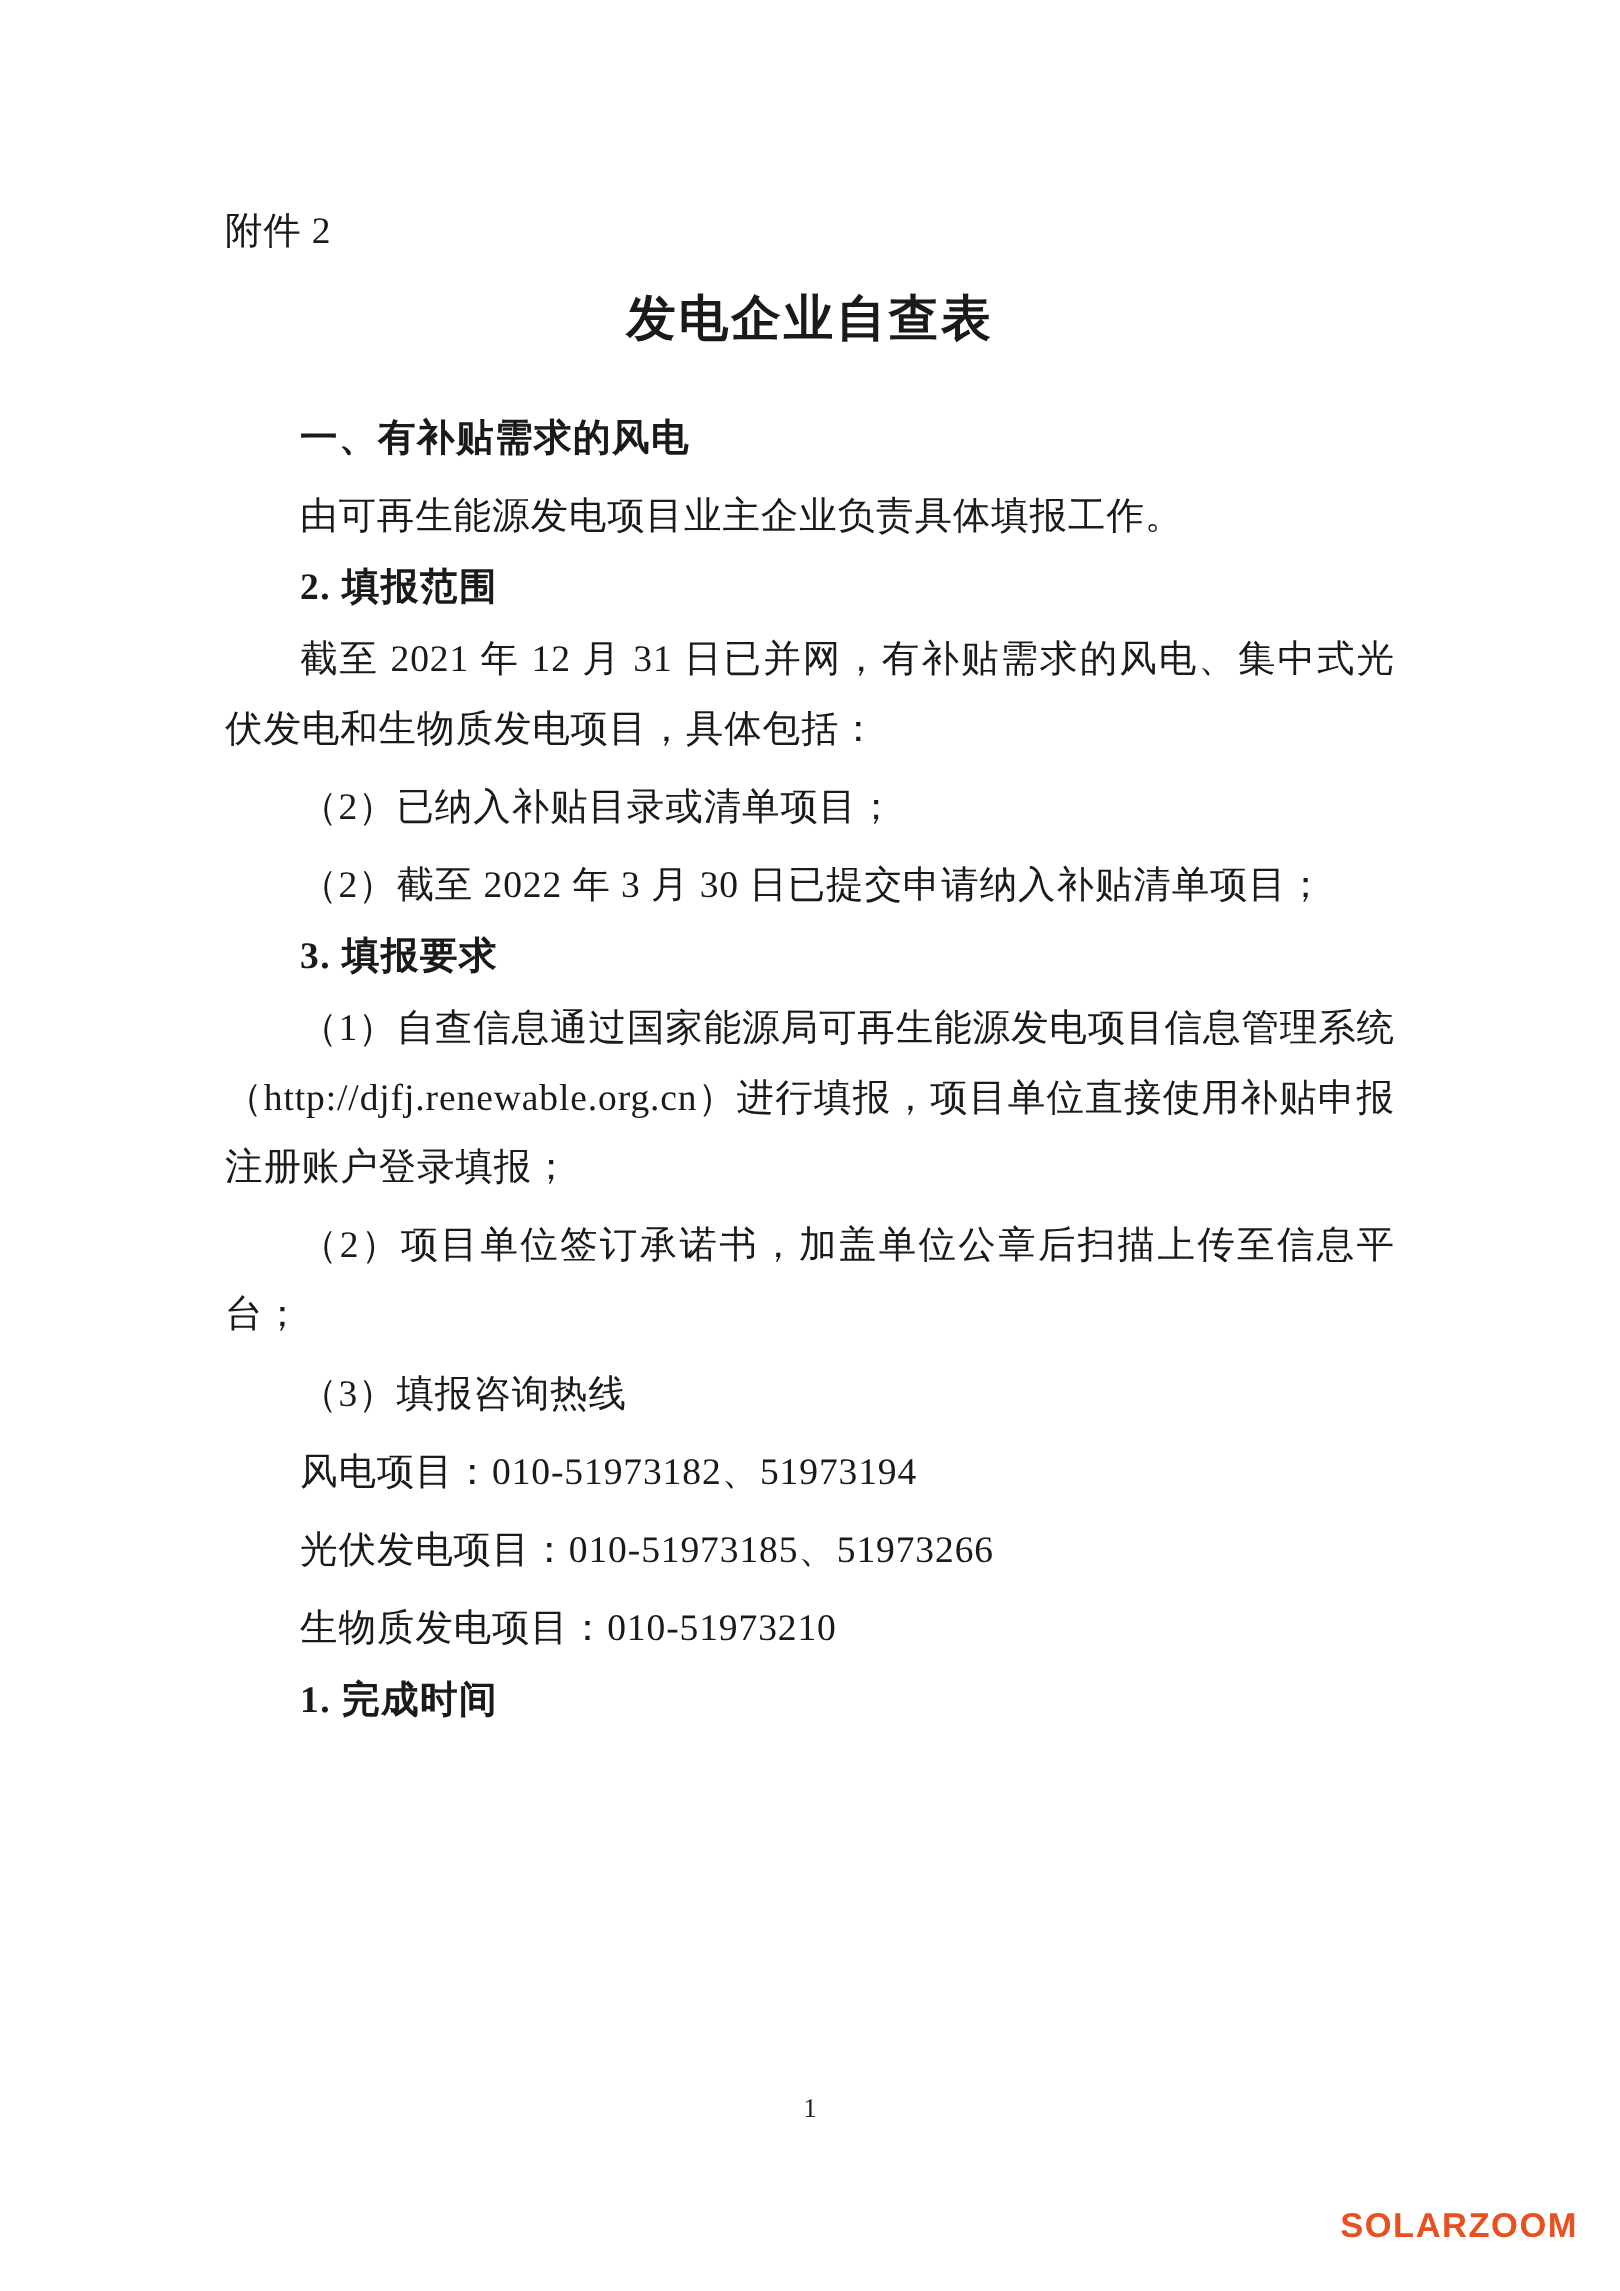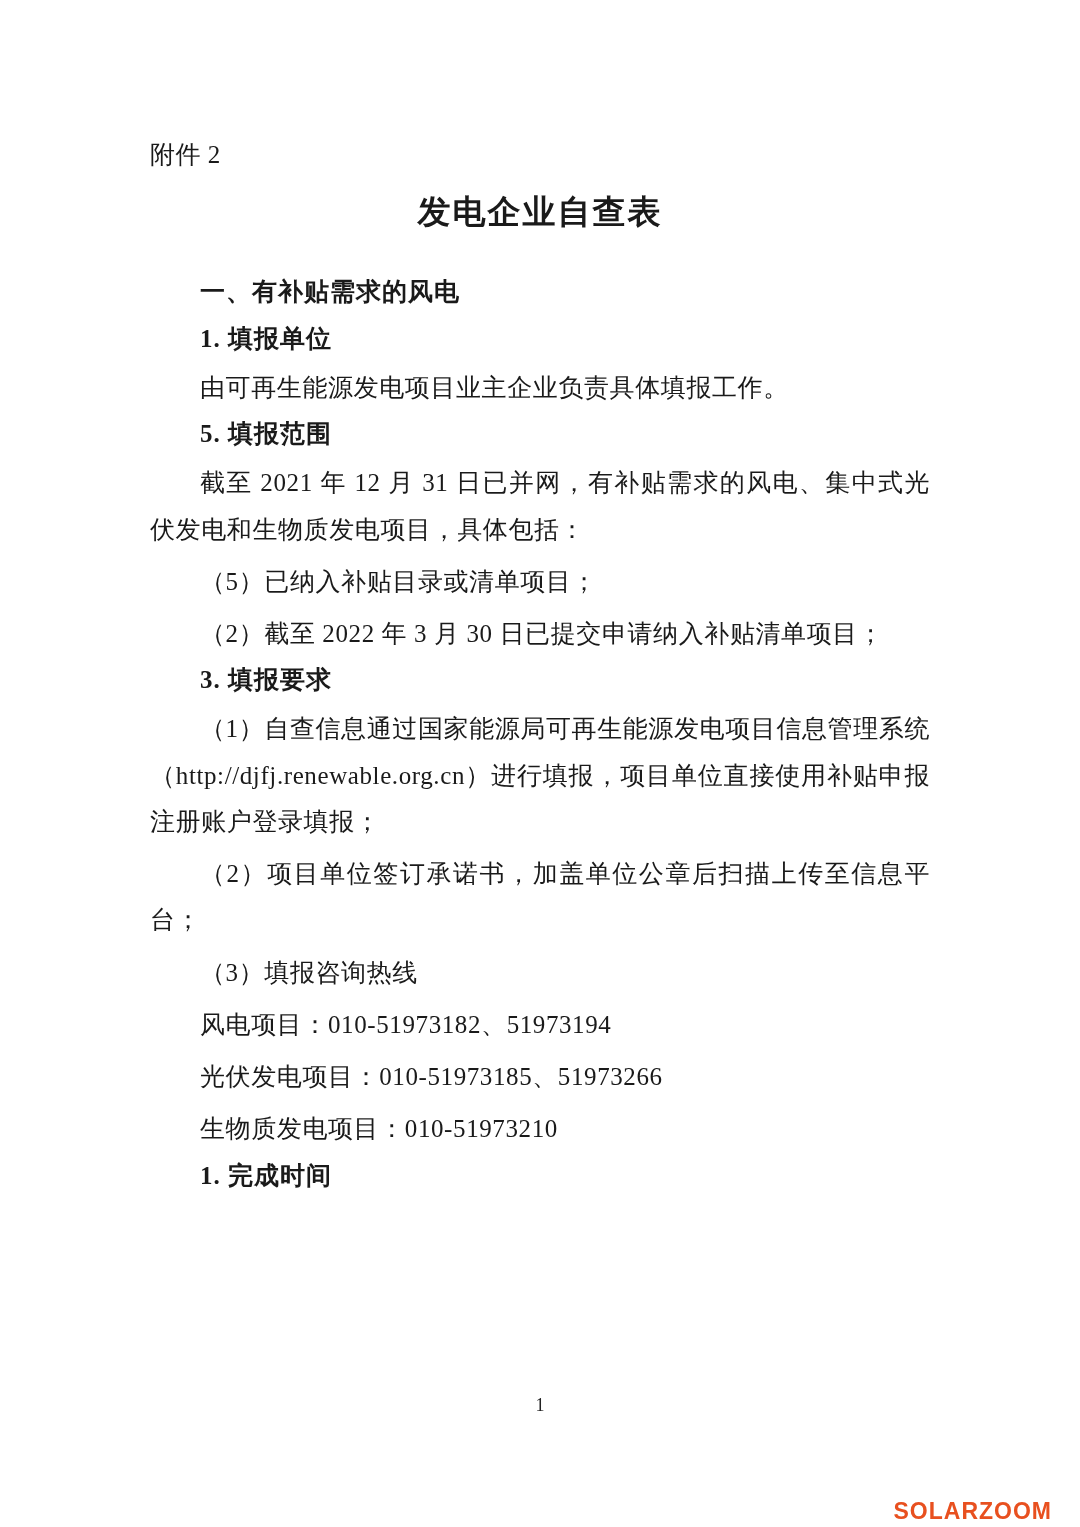--- a/index.html
+++ b/index.html
@@ -66,21 +66,21 @@
     left: 0;
     right: 0;
     top: 1395px;
     text-align: center;
     font-size: 18px;
     color: #222;
   }
   .watermark {
     position: absolute;
     right: 28px;
-    bottom: 2px;
+    bottom: 30px;
     font-family: "Liberation Sans", sans-serif;
     font-size: 23px;
     font-weight: bold;
     letter-spacing: 1px;
     color: #e8501f;
   }
   .watermark .zoom {
     color: #e8501f;
   }
 </style>
@@ -91,28 +91,27 @@
 
   <div class="attachment-label">附件 2</div>
 
   <h1 class="doc-title">发电企业自查表</h1>
 
   <div class="section">
 
     <div class="section-head">一、有补贴需求的风电</div>
 
     <div class="sub-block">
-      <div class="sub-head">1. 填报单位</div>
       <p class="para">由可再生能源发电项目业主企业负责具体填报工作。</p>
     </div>
 
     <div class="sub-block">
-      <div class="sub-head">5. 填报范围</div>
+      <div class="sub-head">2. 填报范围</div>
       <p class="para">截至 2021 年 12 月 31 日已并网，有补贴需求的风电、集中式光伏发电和生物质发电项目，具体包括：</p>
-      <p class="para">（5）已纳入补贴目录或清单项目；</p>
+      <p class="para">（2）已纳入补贴目录或清单项目；</p>
       <p class="para">（2）截至 2022 年 3 月 30 日已提交申请纳入补贴清单项目；</p>
     </div>
 
     <div class="sub-block">
       <div class="sub-head">3. 填报要求</div>
       <p class="para">（1）自查信息通过国家能源局可再生能源发电项目信息管理系统（http://djfj.renewable.org.cn）进行填报，项目单位直接使用补贴申报注册账户登录填报；</p>
       <p class="para">（2）项目单位签订承诺书，加盖单位公章后扫描上传至信息平台；</p>
       <p class="para">（3）填报咨询热线</p>
       <p class="para noindent">风电项目：010-51973182、51973194</p>
       <p class="para noindent">光伏发电项目：010-51973185、51973266</p>

